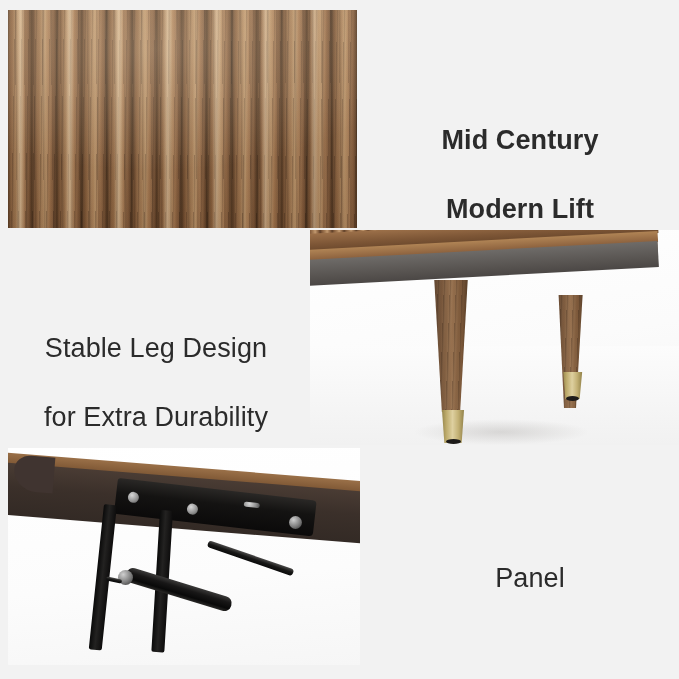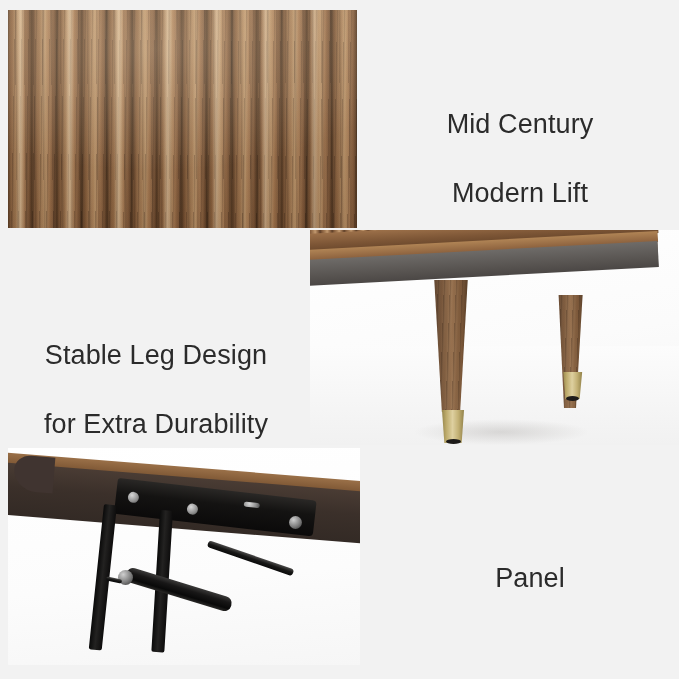--- a/index.html
+++ b/index.html
@@ -273,22 +273,22 @@
     border-radius: 3px;
     background: linear-gradient(180deg,#4c4b4a,#171716 50%,#0a0a0a);
   }
   .joint {
     position: absolute;
     border-radius: 50%;
     background: radial-gradient(circle at 35% 30%,#cfcfcf,#7d7d7d 55%,#2e2e2e);
   }
 
   
-  #caption-panel { left: 370px; top: 72px;  width: 300px; }
-  #caption-legs  { left: 8px;   top: 303px; width: 296px; }
+  #caption-panel { left: 370px; top: 88px;  width: 300px; font-weight: bold; }
+  #caption-legs  { left: 8px;   top: 296px; width: 296px; }
   #caption-lift  { left: 392px; top: 526px; width: 276px; }
 </style>
 </head>
 <body>
 
 <div id="infographic">
 
   <div class="photo" id="tile-panel">
     <div class="flute-base"></div>
     <div class="flute-grain"></div>

